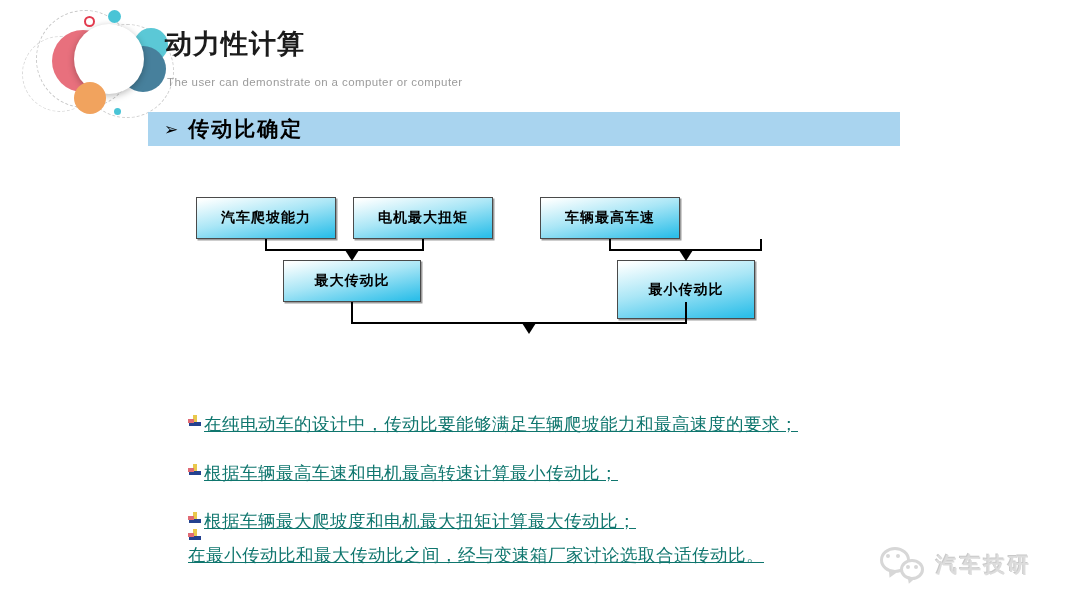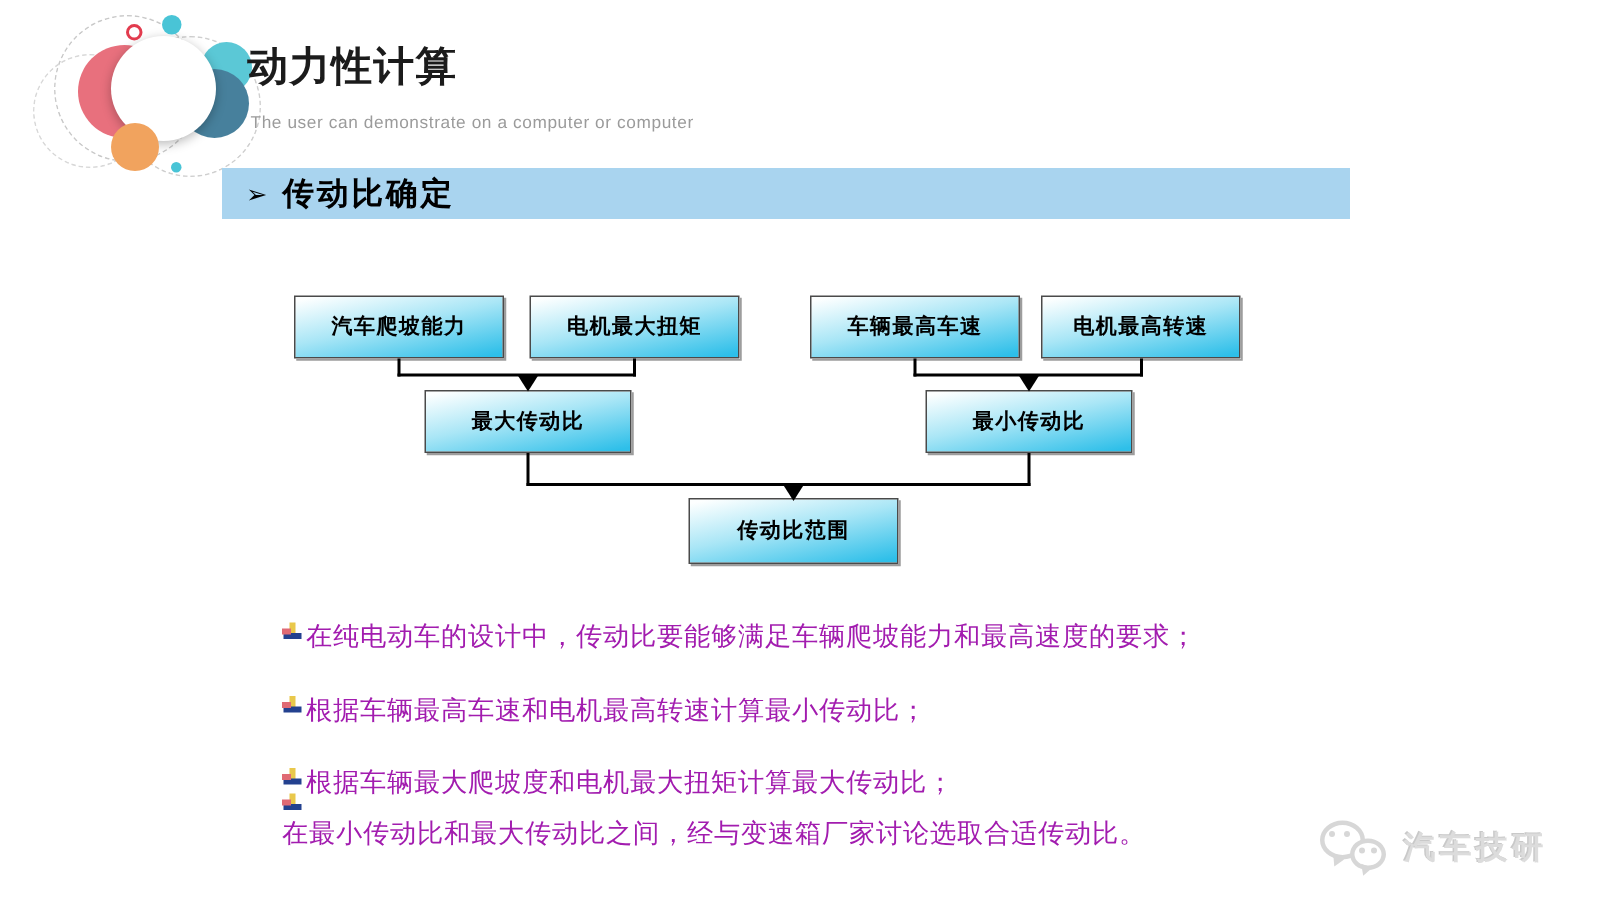--- a/index.html
+++ b/index.html
@@ -36,31 +36,31 @@
   .node{position:absolute;box-sizing:border-box;border:1px solid #4a4a4a;
         background:linear-gradient(168deg,#fdffff 4%,#a9e6f6 46%,#2ebfe9 96%);
         box-shadow:1.5px 1.5px 0 #9d9d9d;
         display:flex;align-items:center;justify-content:center;
         font-family:"Liberation Serif",serif;font-weight:bold;font-size:14px;color:#000;letter-spacing:1px;}
   .n1{left:196px;top:197px;width:140px;height:42px;}
   .n2{left:353px;top:197px;width:140px;height:42px;}
   .n3{left:540px;top:197px;width:140px;height:42px;}
   .n4{left:694px;top:197px;width:133px;height:42px;}
   .n5{left:283px;top:260px;width:138px;height:42px;text-align:right;}
-  .n6{left:617px;top:260px;width:138px;height:42px;}
+  .n6{left:617px;top:260px;width:138px;height:59px;}
   .n7{left:459px;top:332px;width:140px;height:44px;}
 
   .line{position:absolute;background:#000;}
   .arrowhead{position:absolute;width:0;height:0;
              border-left:7px solid transparent;border-right:7px solid transparent;border-top:11px solid #000;}
 
   
   .bullets{position:absolute;left:188px;top:0;width:720px;}
   .bullet{position:absolute;left:0;display:flex;align-items:flex-start;
-          font-family:"Liberation Serif",serif;font-size:17.5px;color:#a21caf;letter-spacing:.5px;}
+          font-family:"Liberation Serif",serif;font-size:17.5px;color:#0f766e;letter-spacing:.5px;text-decoration:underline;}
   .b1{top:412px;} .b2{top:461px;} .b3{top:509px;justify-content:center;} .b4{top:526px;flex-direction:column;}
   .bicon{position:relative;width:14px;height:15px;flex:0 0 14px;margin-top:3px;margin-right:2px;}
   .bicon .ybar{position:absolute;left:5px;top:0;width:4px;height:10px;background:#e9c84b;}
   .bicon .bluebar{position:absolute;left:1px;top:7px;width:12px;height:4px;background:#23418f;}
   .bicon .redsq{position:absolute;left:0;top:4px;width:6px;height:4px;background:#e06a74;}
 
   
   .wm{position:absolute;left:878px;top:543px;display:flex;align-items:center;}
   .wmicon{position:relative;width:52px;height:44px;}
   .bub{position:absolute;box-sizing:border-box;border:3px solid #d7d7d7;background:#fff;border-radius:50% 50% 50% 50%;}
@@ -100,24 +100,22 @@
   <div class="subtitle">The user can demonstrate on a computer or computer</div>
 
   <div class="banner">
     <span class="arr">➢</span>
     <span class="btxt">传动比确定</span>
   </div>
 
   <div class="node n1">汽车爬坡能力</div>
   <div class="node n2">电机最大扭矩</div>
   <div class="node n3">车辆最高车速</div>
-  <div class="node n4">电机最高转速</div>
   <div class="node n5">最大传动比</div>
   <div class="node n6">最小传动比</div>
-  <div class="node n7">传动比范围</div>
 
   <div class="line" style="left:265px;top:239px;width:2px;height:12px;"></div>
   <div class="line" style="left:422px;top:239px;width:2px;height:12px;"></div>
   <div class="line" style="left:265px;top:249px;width:159px;height:2px;"></div>
   <div class="arrowhead" style="left:345px;top:250px;"></div>
 
   <div class="line" style="left:609px;top:239px;width:2px;height:12px;"></div>
   <div class="line" style="left:760px;top:239px;width:2px;height:12px;"></div>
   <div class="line" style="left:609px;top:249px;width:153px;height:2px;"></div>
   <div class="arrowhead" style="left:679px;top:250px;"></div>

